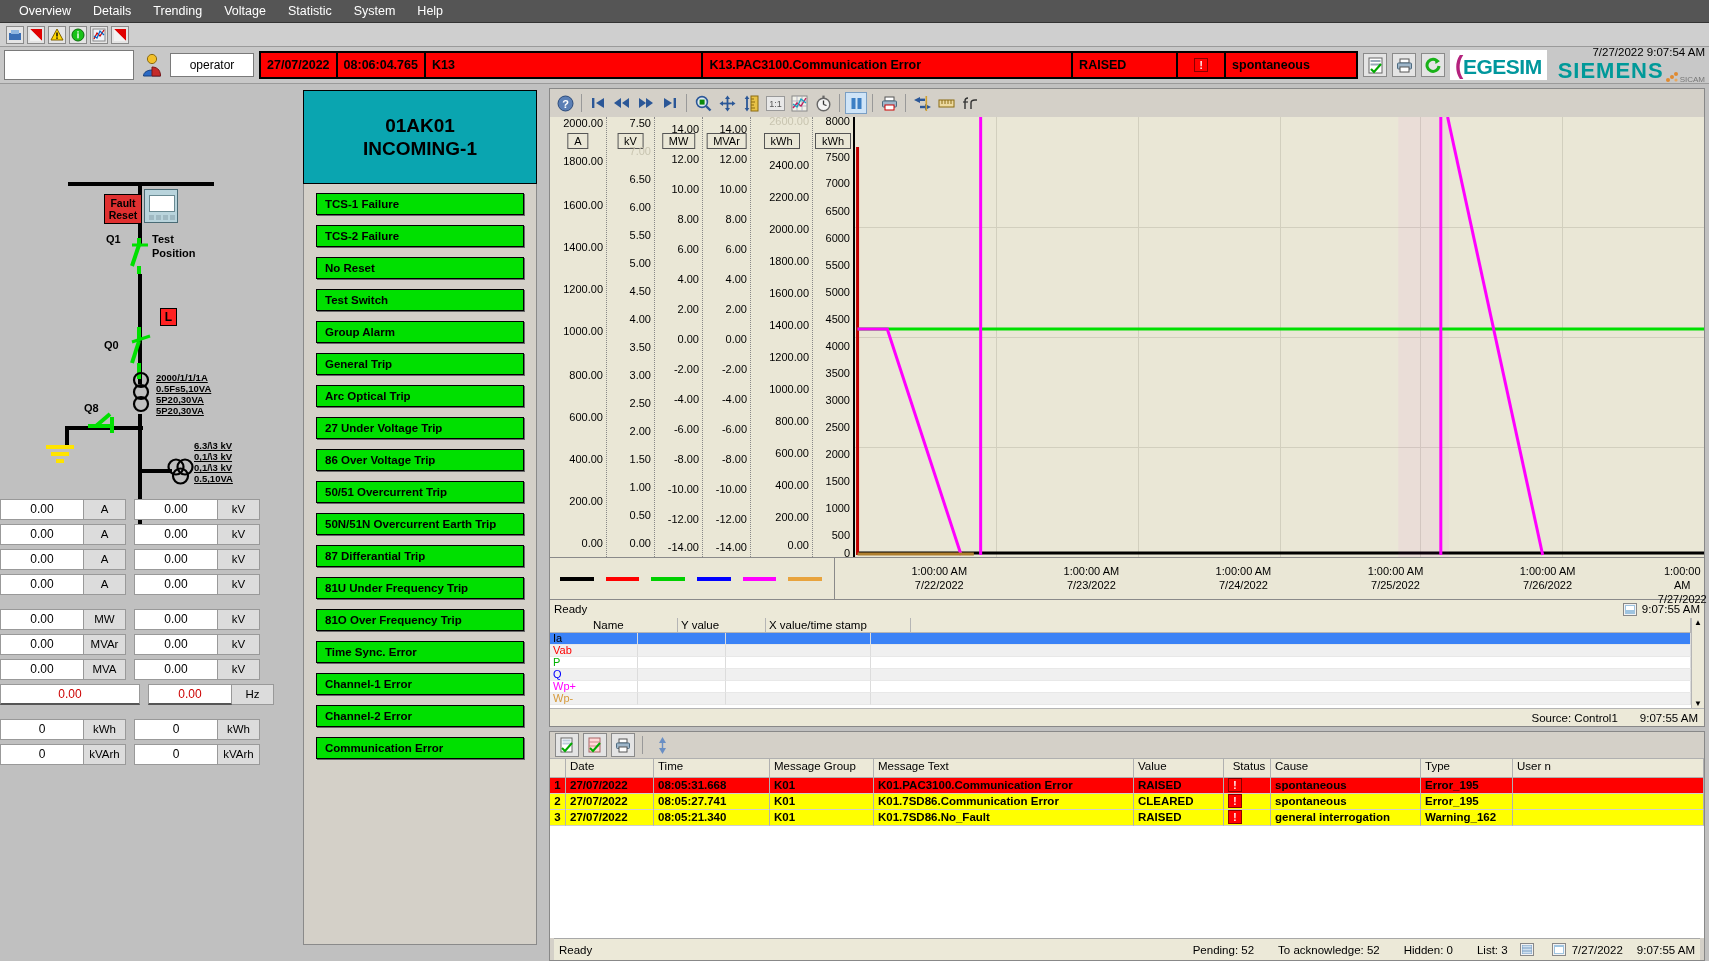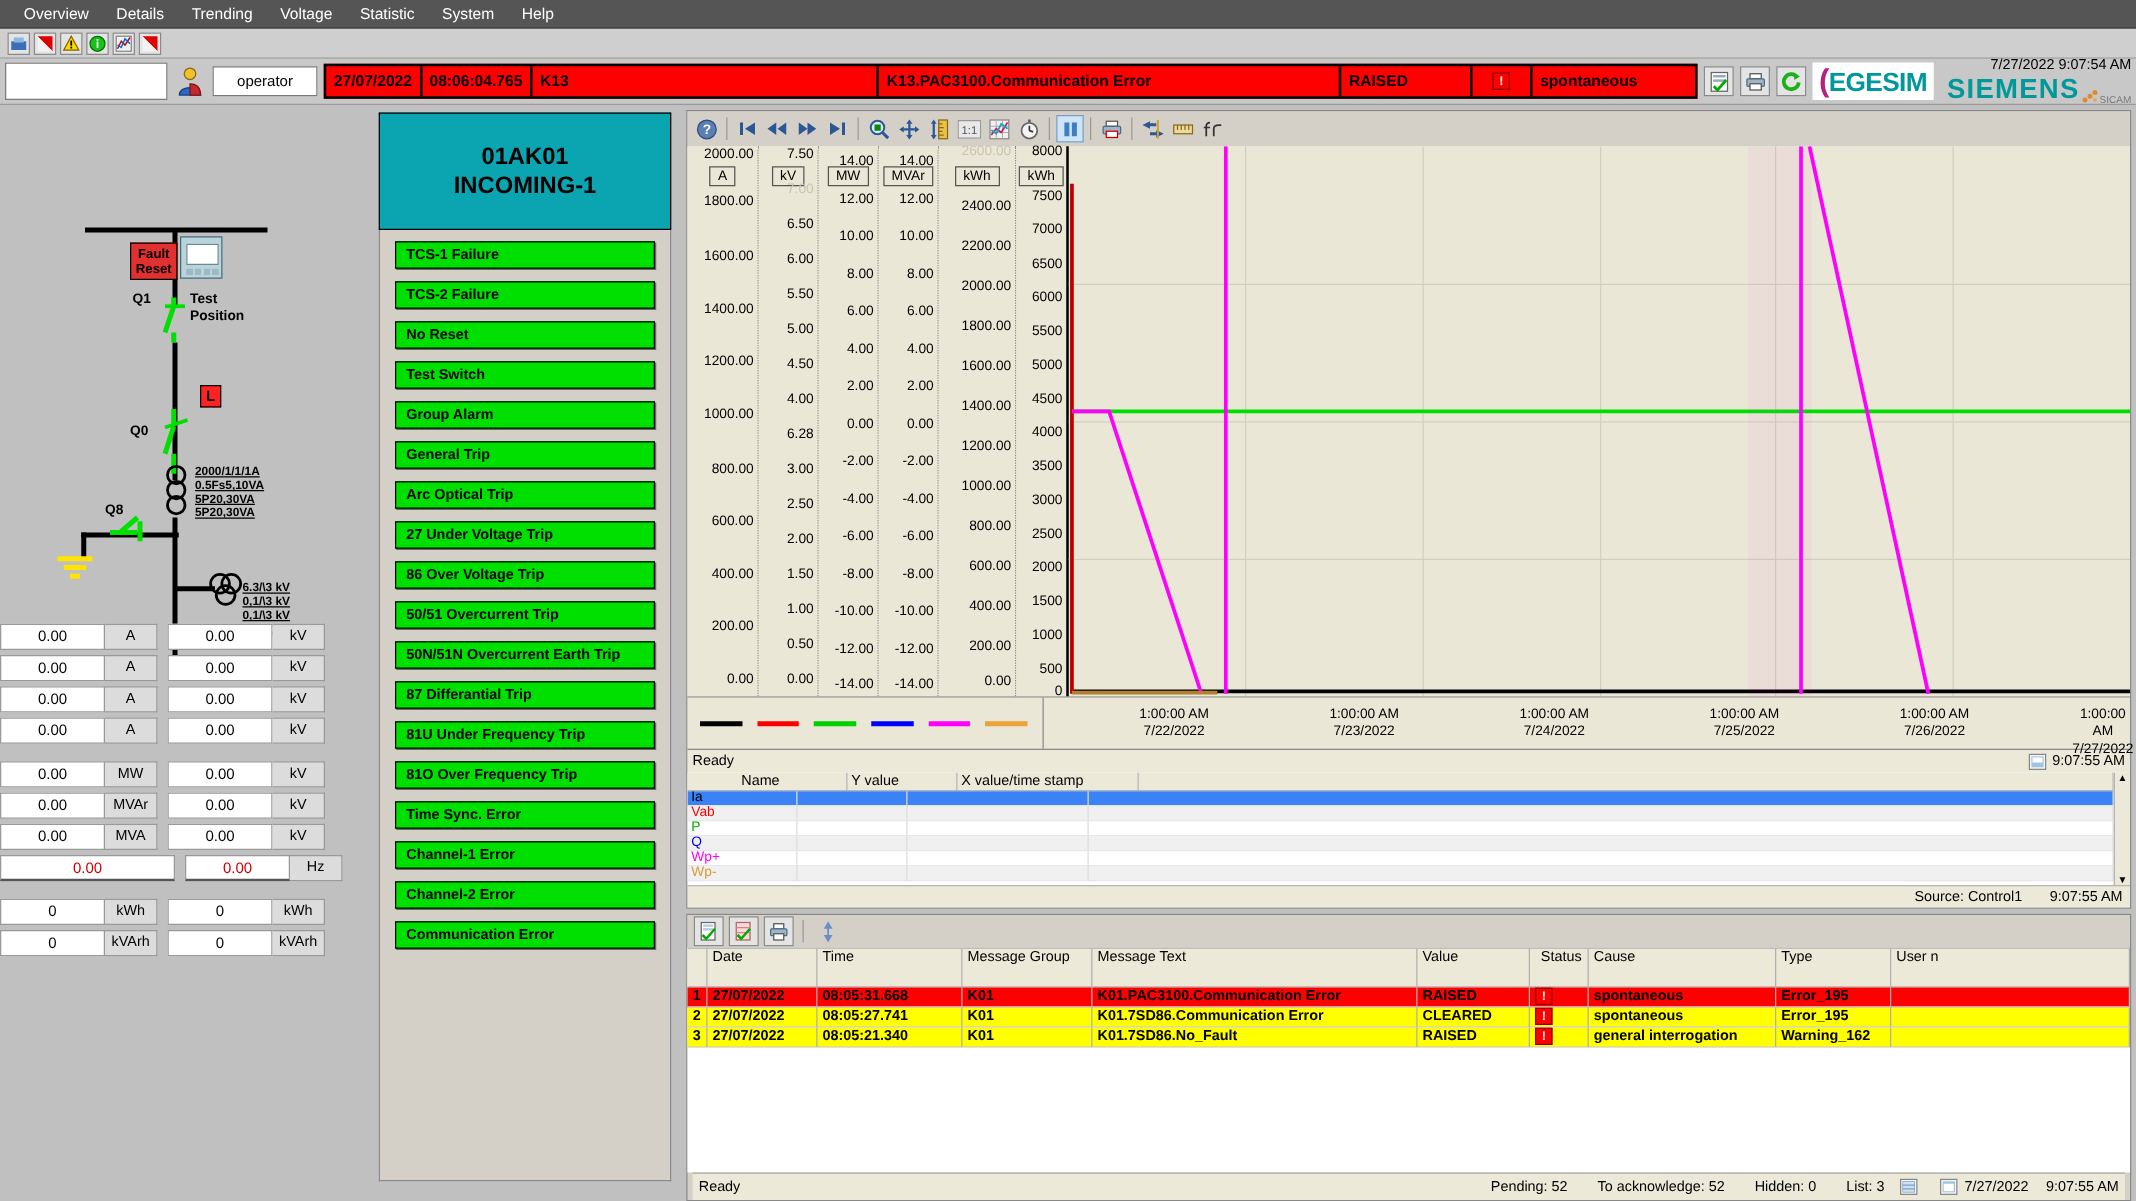--- a/index.html
+++ b/index.html
@@ -136,21 +136,21 @@
   .vtrow div{ border-right:1px solid #dcdcdc; border-bottom:1px solid #e8e8e8; padding-left:3px; line-height:11px;}
   .vc1{ width:88px;} .vc2{ width:88px;} .vc3{ width:145px;} .vc4{ flex:1;}
   .scrollb{ width:13px; background:#ece9d8; border-left:1px solid #b5b5b5; display:flex;
             flex-direction:column; justify-content:space-between; align-items:center; font-size:8px;}
   .srcline{ height:18px; background:#ece9d8; border-top:1px solid #b5b5b5;
             display:flex; align-items:center; justify-content:flex-end; gap:22px; padding-right:6px; font-size:11.5px;}
 
   .alarmpanel{ margin:4px 4px 0 4px; border:1px solid #888; background:#d4d0c8; flex:1; display:flex; flex-direction:column;}
   .alarmtb{ height:26px; display:flex; align-items:center; padding:0 5px; gap:4px; background:#d4d0c8;}
   .atable{ background:#fff; flex:1; }
-  .athead{ display:flex; height:32px; background:#ece9d8; font-size:11.5px; border-top:1px solid #b0b0b0; border-bottom:1px solid #b0b0b0;}
+  .athead{ display:flex; height:20px; background:#ece9d8; font-size:11.5px; border-top:1px solid #b0b0b0; border-bottom:1px solid #b0b0b0;}
   .athead div{ border-right:1px solid #b0b0b0; padding-left:4px; line-height:15px; overflow:hidden;}
   .atrow{ display:flex; height:16px; font-size:11.5px; font-weight:bold;}
   .atrow div{ border-right:1px solid #b0b0b0; border-bottom:1px solid #cfcfcf; padding-left:4px; line-height:15px; overflow:hidden; white-space:nowrap;}
   .c-no{ width:16px; text-align:center; padding-left:0 !important;}
   .c-date{ width:88px;} .c-time{ width:116px;} .c-grp{ width:104px;}
   .c-msg{ width:260px;} .c-val{ width:90px;} .c-st{ width:47px; text-align:center;}
   .c-cause{ width:150px;} .c-type{ width:92px;} .c-user{ flex:1; min-width:0;}
 
   .bottombar{ height:22px; background:#ece9d8; border-top:1px solid #a8a8a8;
               display:flex; align-items:center; font-size:11.5px; padding:0 5px; margin:0 4px 0 4px;}
@@ -346,21 +346,21 @@
         <line x1="7" y1="12" x2="25" y2="12" stroke="#ffe400" stroke-width="4"></line>
         <line x1="12" y1="19" x2="20" y2="19" stroke="#ffe400" stroke-width="4"></line>
       </svg>
 
       <div class="wire" style="left:140px;top:385px;width:32px;height:4px;"></div>
       <svg style="position:absolute;left:166px;top:374px;" width="34" height="28">
         <circle cx="10" cy="9" r="7.5" fill="none" stroke="#000" stroke-width="2.2"></circle>
         <circle cx="19" cy="9" r="7.5" fill="none" stroke="#000" stroke-width="2.2"></circle>
         <circle cx="14.5" cy="18" r="7.5" fill="none" stroke="#000" stroke-width="2.2"></circle>
       </svg>
-      <div class="lbl sm" style="left:194px;top:381px;">
+      <div class="lbl sm" style="left:194px;top:356px;">
         <div>6.3/\3 kV</div>
         <div>0,1/\3  kV</div>
         <div>0,1/\3  kV</div>
         <div>0.5,10VA</div>
       </div>
     </div>
 
     <div class="meas">
       <div class="mrow">
         <div class="mgroup">
@@ -669,21 +669,21 @@
         <div class="yaxis" style="width:48px">
           <div class="unit">kV</div>
           <div class="tk" style="top:0px">7.50</div>
           <div class="tk" style="top:28px;color:#c8c4b0">7.00</div>
           <div class="tk" style="top:56px">6.50</div>
           <div class="tk" style="top:84px">6.00</div>
           <div class="tk" style="top:112px">5.50</div>
           <div class="tk" style="top:140px">5.00</div>
           <div class="tk" style="top:168px">4.50</div>
           <div class="tk" style="top:196px">4.00</div>
-          <div class="tk" style="top:224px">6.28</div>
+          <div class="tk" style="top:224px">3.50</div>
           <div class="tk" style="top:252px">3.00</div>
           <div class="tk" style="top:280px">2.50</div>
           <div class="tk" style="top:308px">2.00</div>
           <div class="tk" style="top:336px">1.50</div>
           <div class="tk" style="top:364px">1.00</div>
           <div class="tk" style="top:392px">0.50</div>
           <div class="tk" style="top:420px">0.00</div>
         </div>
 
         <div class="yaxis" style="width:48px">

